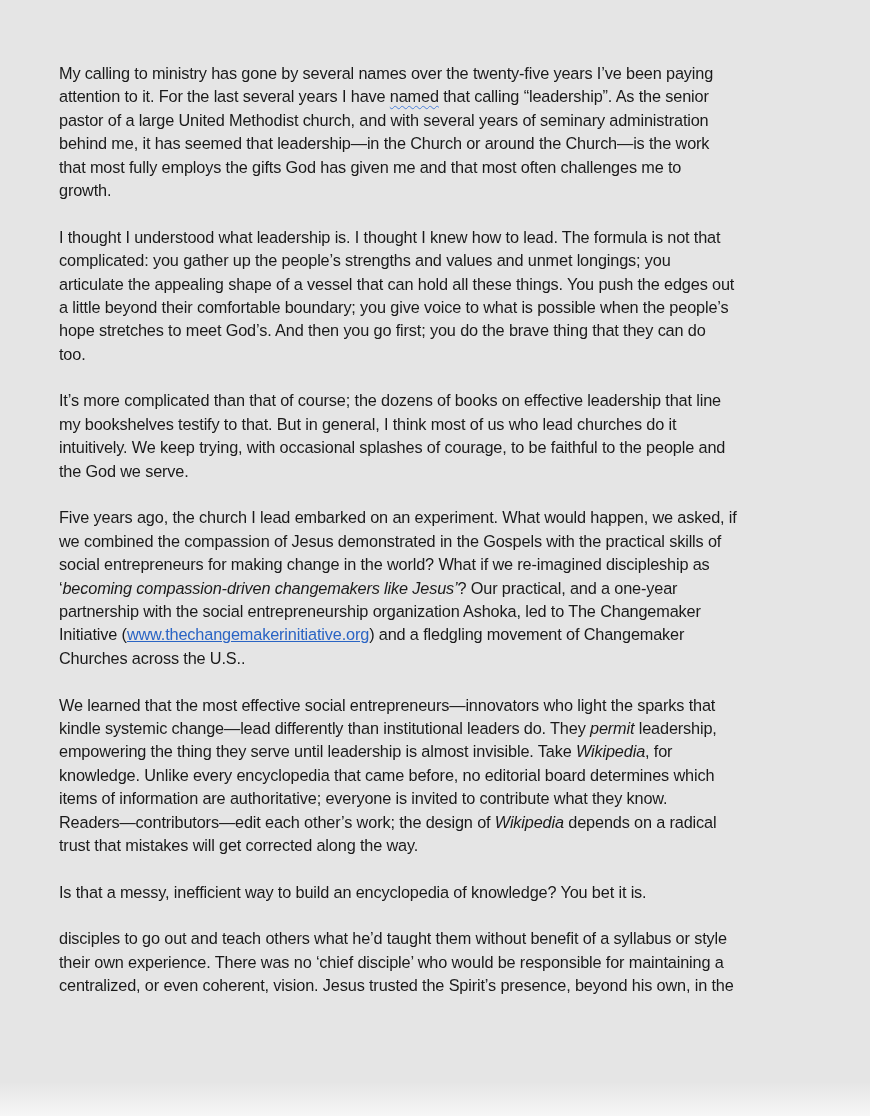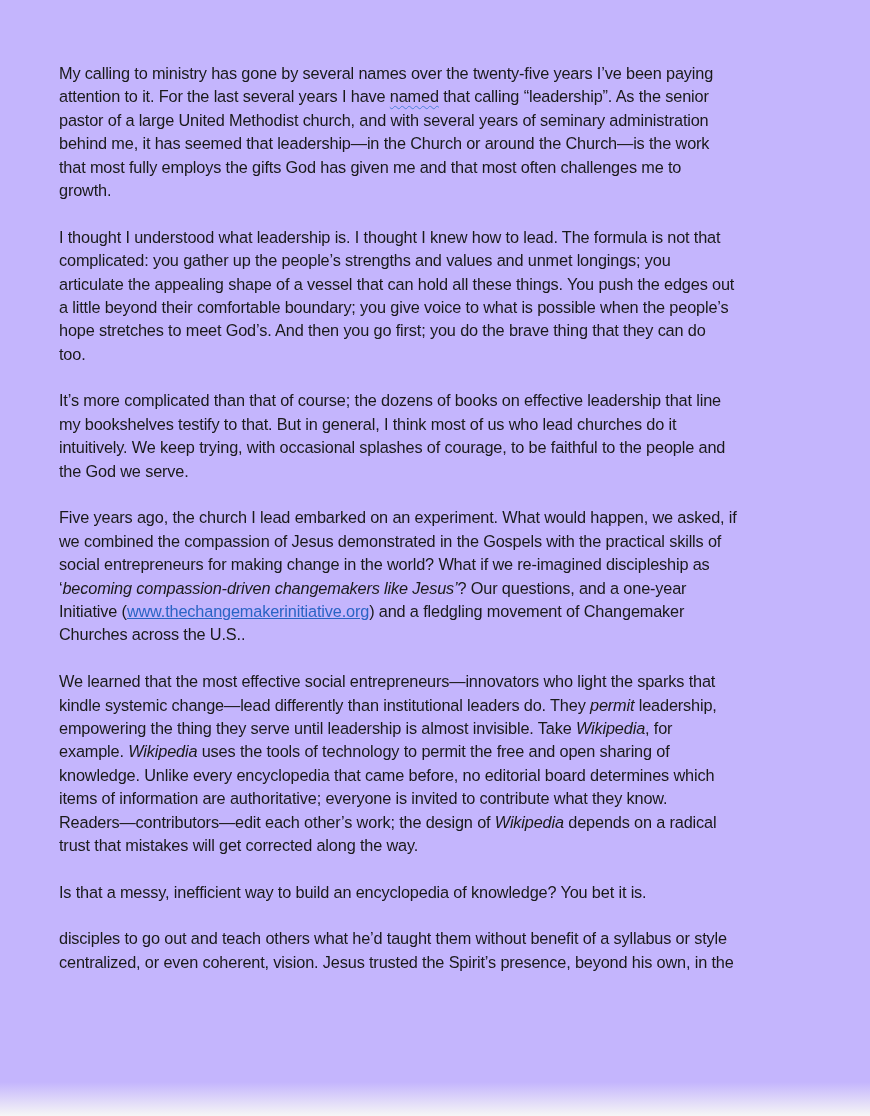--- a/index.html
+++ b/index.html
@@ -5,21 +5,21 @@
   html, body { margin: 0; padding: 0; }
   body {
     width: 870px; height: 1116px; overflow: hidden;
     background: #ffffff;
     font-family: "Liberation Sans", sans-serif;
     color: #1a1a1a;
     position: relative;
   }
   .page {
     position: absolute; left: 0; top: 0; width: 870px; height: 1116px;
-    background: #c4b5fd;
+    background: #e5e5e5;
   }
   .bottom-fade {
     position: absolute; left: 0; right: 0; bottom: 0; height: 34px;
     background: linear-gradient(to bottom, rgba(255,255,255,0) 0%, #f6f6f6 100%);
   }
   .doc-body {
     position: absolute; left: 59px; top: 62px; width: 760px;
   }
   .para { margin: 0 0 23.4px 0; }
   .line {
@@ -60,36 +60,37 @@
       <p class="para">
         <span class="line"><span>It’s more complicated than that of course; the dozens of books on effective leadership that line</span></span>
         <span class="line"><span>my bookshelves testify to that. But in general, I think most of us who lead churches do it</span></span>
         <span class="line"><span>intuitively. We keep trying, with occasional splashes of courage, to be faithful to the people and</span></span>
         <span class="line"><span>the God we serve.</span></span>
       </p>
       <p class="para">
         <span class="line"><span>Five years ago, the church I lead embarked on an experiment. What would happen, we asked, if</span></span>
         <span class="line"><span>we combined the compassion of Jesus demonstrated in the Gospels with the practical skills of</span></span>
         <span class="line"><span>social entrepreneurs for making change in the world? What if we re-imagined discipleship as</span></span>
-        <span class="line"><span>‘</span><span class="seg-italic">becoming compassion-driven changemakers like Jesus’</span><span>? Our questions, and a one-year</span></span>
+        <span class="line"><span>‘</span><span class="seg-italic">becoming compassion-driven changemakers like Jesus’</span><span>? Our practical, and a one-year</span></span>
+        <span class="line"><span>partnership with the social entrepreneurship organization Ashoka, led to The Changemaker</span></span>
         <span class="line"><span>Initiative (</span><a class="seg-link">www.thechangemakerinitiative.org</a><span>) and a fledgling movement of Changemaker</span></span>
         <span class="line"><span>Churches across the U.S..</span></span>
       </p>
       <p class="para">
         <span class="line"><span>We learned that the most effective social entrepreneurs—innovators who light the sparks that</span></span>
         <span class="line"><span>kindle systemic change—lead differently than institutional leaders do. They </span><span class="seg-italic">permit</span><span> leadership,</span></span>
         <span class="line"><span>empowering the thing they serve until leadership is almost invisible. Take </span><span class="seg-italic">Wikipedia</span><span>, for</span></span>
-        <span class="line"><span>example. </span><span class="seg-italic">Wikipedia</span><span> uses the tools of technology to permit the free and open sharing of</span></span>
         <span class="line"><span>knowledge. Unlike every encyclopedia that came before, no editorial board determines which</span></span>
         <span class="line"><span>items of information are authoritative; everyone is invited to contribute what they know.</span></span>
         <span class="line"><span>Readers—contributors—edit each other’s work; the design of </span><span class="seg-italic">Wikipedia</span><span> depends on a radical</span></span>
         <span class="line"><span>trust that mistakes will get corrected along the way.</span></span>
       </p>
       <p class="para">
         <span class="line"><span>Is that a messy, inefficient way to build an encyclopedia of knowledge? You bet it is.</span></span>
       </p>
       <p class="para">
         <span class="line"><span>disciples to go out and teach others what he’d taught them without benefit of a syllabus or style</span></span>
+        <span class="line"><span>their own experience. There was no ‘chief disciple’ who would be responsible for maintaining a</span></span>
         <span class="line"><span>centralized, or even coherent, vision. Jesus trusted the Spirit’s presence, beyond his own, in the</span></span>
       </p>
     </div>
   <div class="bottom-fade"></div>
 </div>
 
 </body></html>

